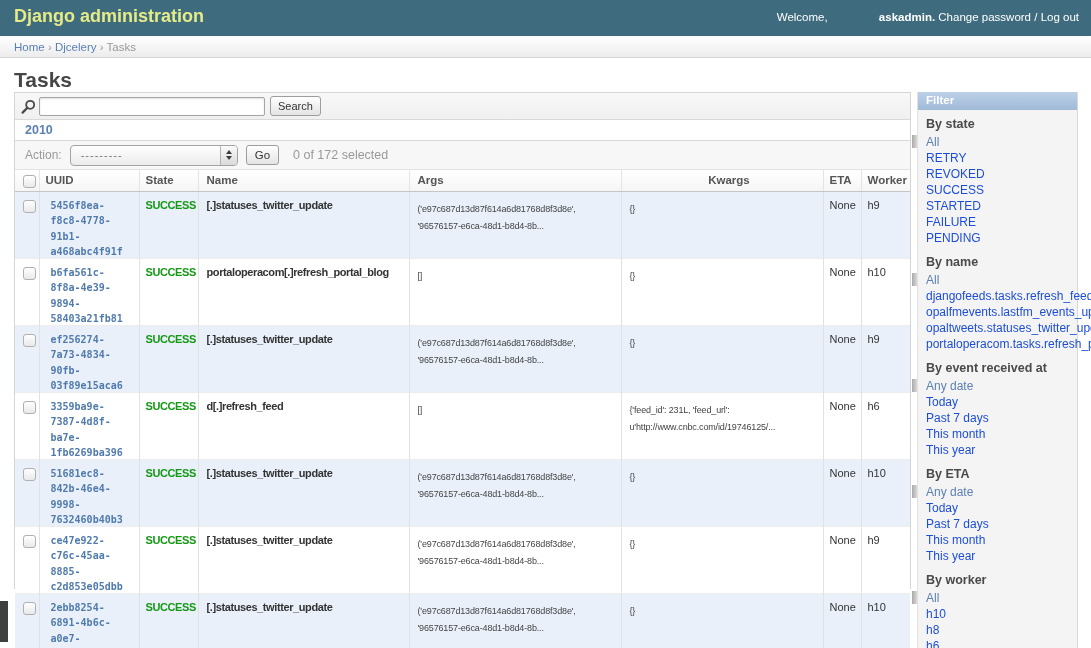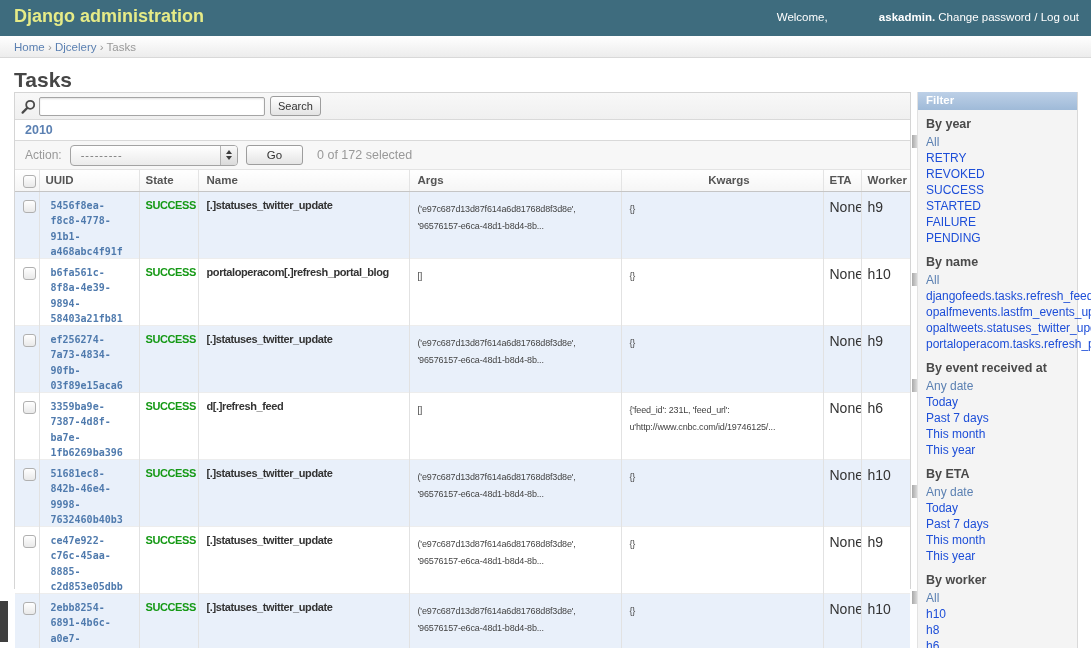--- a/index.html
+++ b/index.html
@@ -23,40 +23,40 @@
   .search-btn { margin-left:5px; height:20px; padding:0 7px; font-size:11px; color:#333; border:1px solid #9d9d9d; border-radius:3px; background:linear-gradient(#ffffff,#e4e4e4); font-family:inherit; }
   .date-row { height:21px; background:#fff; border-bottom:1px solid #d9d9d9; display:flex; align-items:center; padding-left:10px; }
   .date-row a { font-size:12.5px; font-weight:bold; color:var(--link); text-decoration:none; }
   .action-row { height:29px; background:#f7f7f7; border-bottom:1px solid #e3e3e3; display:flex; align-items:center; padding-left:10px; font-size:12px; color:#999; }
   .mock-select { margin-left:8px; width:168px; height:21px; border:1px solid #a3a3a3; border-radius:4px; background:linear-gradient(#ffffff,#ebebeb); display:flex; align-items:center; justify-content:space-between; font-size:11px; color:#777; }
   .mock-select .val { padding-left:10px; letter-spacing:1px; }
   .sel-arrows { width:17px; height:19px; border-left:1px solid #b3b3b3; border-radius:0 3px 3px 0; background:linear-gradient(#fafafa,#dadada); display:flex; flex-direction:column; align-items:center; justify-content:center; }
   .sel-arrows i { display:block; width:0; height:0; border-left:3.5px solid transparent; border-right:3.5px solid transparent; }
   .sel-arrows i.up { border-bottom:4.5px solid #3c3c3c; margin-bottom:2.5px; }
   .sel-arrows i.down { border-top:4.5px solid #3c3c3c; }
-  .go-btn { margin-left:8px; height:20px; padding:0 20px; font-size:11.5px; color:#333; border:1px solid #9d9d9d; border-radius:3px; background:linear-gradient(#ffffff,#e4e4e4); font-family:inherit; }
+  .go-btn { margin-left:8px; height:20px; padding:0 8px; font-size:11.5px; color:#333; border:1px solid #9d9d9d; border-radius:3px; background:linear-gradient(#ffffff,#e4e4e4); font-family:inherit; }
   .sel-note { margin-left:14px; font-size:12.5px; color:#999; }
   
   table { width:100%; border-collapse:collapse; table-layout:fixed; }
   th { height:21px; background:linear-gradient(#ffffff,#f5f5f5); border-bottom:1px solid #c5c5c5; border-left:1px solid #e4e4e4; font-size:11.5px; color:#555; text-align:left; padding:0 6px; font-weight:bold; }
   th:first-child { border-left:none; }
   td { border-left:1px solid #e2e2e2; border-top:1px solid #ededed; vertical-align:top; padding:7px 8px 0 8px; font-size:12px; color:#333; overflow:hidden; }
   td:first-child { border-left:none; }
   tr.first td { border-top:none; }
   tbody tr { height:67px; }
   tr.alt td { background:var(--row-alt); }
   th.cb { padding:4px 0 0 8px; }
   td.cb { padding:8px 0 0 8px; }
   .checkbox { display:inline-block; width:13px; height:13px; border:1px solid #b0b0b0; border-radius:3px; background:linear-gradient(#ffffff,#e9e9e9); }
   td.uuid { padding:6px 8px 0 11px; }
   td.uuid a { display:block; height:59px; color:var(--uuid-link); font-weight:bold; font-family:"DejaVu Sans Mono",monospace; font-size:10px; line-height:15.5px; white-space:pre-line; text-decoration:none; }
   td.state { color:var(--success); font-weight:bold; font-size:11px; letter-spacing:-0.4px; padding-left:6px; padding-right:2px; }
   td.name { font-weight:bold; color:#333; font-size:11px; letter-spacing:-0.4px; white-space:nowrap; padding-right:0; }
   td.code { font-family:Liberation Sans, sans-serif; font-size:9px; color:#444; line-height:17px; white-space:pre-line; letter-spacing:-0.15px; padding-top:9px; }
-  td.eta, td.worker { font-size:14px; padding-left:6px; }
+  td.eta, td.worker { font-size:11px; padding-left:6px; }
   
   #filter-panel { position:absolute; left:917px; top:92px; width:161px; height:556px; background:#f4f4f4; border-left:1px solid #e2e2e2; border-right:1px solid #d9d9d9; }
   .filter-header { height:18px; background:linear-gradient(#bdd0e7,#9fbad8); color:#fff; font-weight:bold; font-size:11.5px; padding:2px 0 0 8px; }
   .filter-section h3 { margin:10px 0 3px 8px; font-size:12.5px; line-height:13px; color:#4a4a4a; }
   .filter-section:first-child h3 { margin-top:8px; }
   .filter-item { position:relative; font-size:12px; line-height:16px; color:#1d4ed8; padding-left:8px; white-space:nowrap; cursor:pointer; }
   .filter-item.selected { color:var(--link); }
   .filter-item.selected::before { content:""; position:absolute; left:-6px; top:1px; width:5px; height:13px; background:linear-gradient(90deg,#a9a9a9,#d8d8d8); }
   
   #left-notch { position:absolute; left:0; top:601px; width:8px; height:41px; background:#3f3f3f; }
@@ -245,21 +245,21 @@
           <td class="worker">h10</td>
         </tr>
       </tbody>
   </table>
 </div>
 
 <div id="filter-panel">
   <div class="filter-header">Filter</div>
   <div>
       <div class="filter-section">
-        <h3>By year</h3>
+        <h3>By state</h3>
         <div class="filter-item selected">All</div>
         <div class="filter-item">RETRY</div>
         <div class="filter-item">REVOKED</div>
         <div class="filter-item">SUCCESS</div>
         <div class="filter-item">STARTED</div>
         <div class="filter-item">FAILURE</div>
         <div class="filter-item">PENDING</div>
       </div>
       <div class="filter-section">
         <h3>By name</h3>

